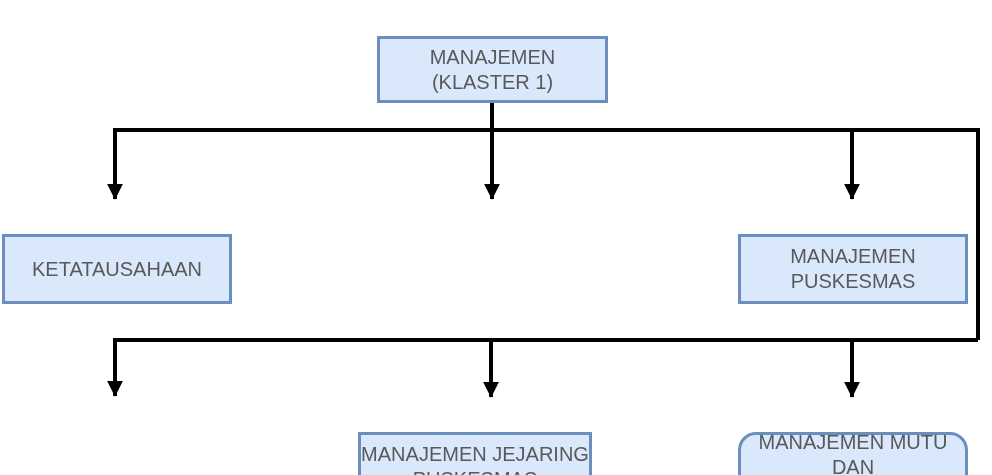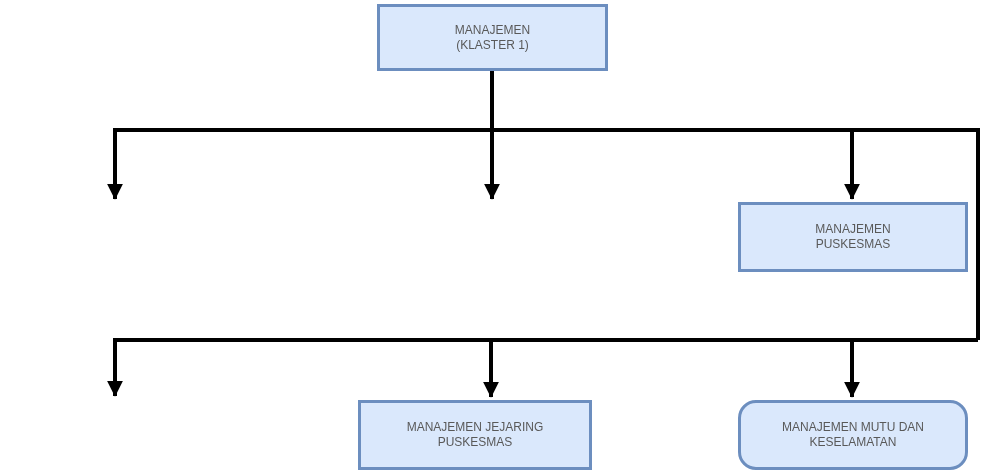--- a/index.html
+++ b/index.html
@@ -21,27 +21,28 @@
     top: 0;
     width: 992px;
     height: 475px;
   }
   .node {
     position: absolute;
     box-sizing: border-box;
     background: #dae8fc;
     border: 3px solid #6c8ebf;
     color: #595959;
-    font-size: 12px;
+    font-size: 20px;
     line-height: 1.25;
     display: flex;
     align-items: center;
     justify-content: center;
     text-align: center;
     white-space: pre-line;
+    margin-top: 32px;
   }
   
   .node-root   { left: 377px; top: 4px;   width: 231px; height: 67px; }
   
   .node-mid-1  { left: 2px;   top: 202px; width: 230px; height: 70px; }
   .node-mid-2  { left: 377px; top: 202px; width: 231px; height: 70px; }
   .node-mid-3  { left: 738px; top: 202px; width: 230px; height: 70px; }
   
   .node-bot-1  { left: 2px;   top: 399px; width: 230px; height: 73px; }
   .node-bot-2  { left: 358px; top: 400px; width: 234px; height: 70px; }
@@ -75,20 +76,23 @@
       <path d="M491,338 L491,397" marker-end="url(#arrow)"></path>
       <path d="M852,338 L852,397" marker-end="url(#arrow)"></path>
     </g>
   </svg>
 
   <div class="node node-root">
     <span>MANAJEMEN
 (KLASTER 1)</span>
   </div>
 
+  <div class="node node-mid-1">
+    <span>KETATAUSAHAAN</span>
+  </div>
 
 
   <div class="node node-mid-3">
     <span>MANAJEMEN
 PUSKESMAS</span>
   </div>
 
 
   <div class="node node-bot-2">
     <span>MANAJEMEN JEJARING

